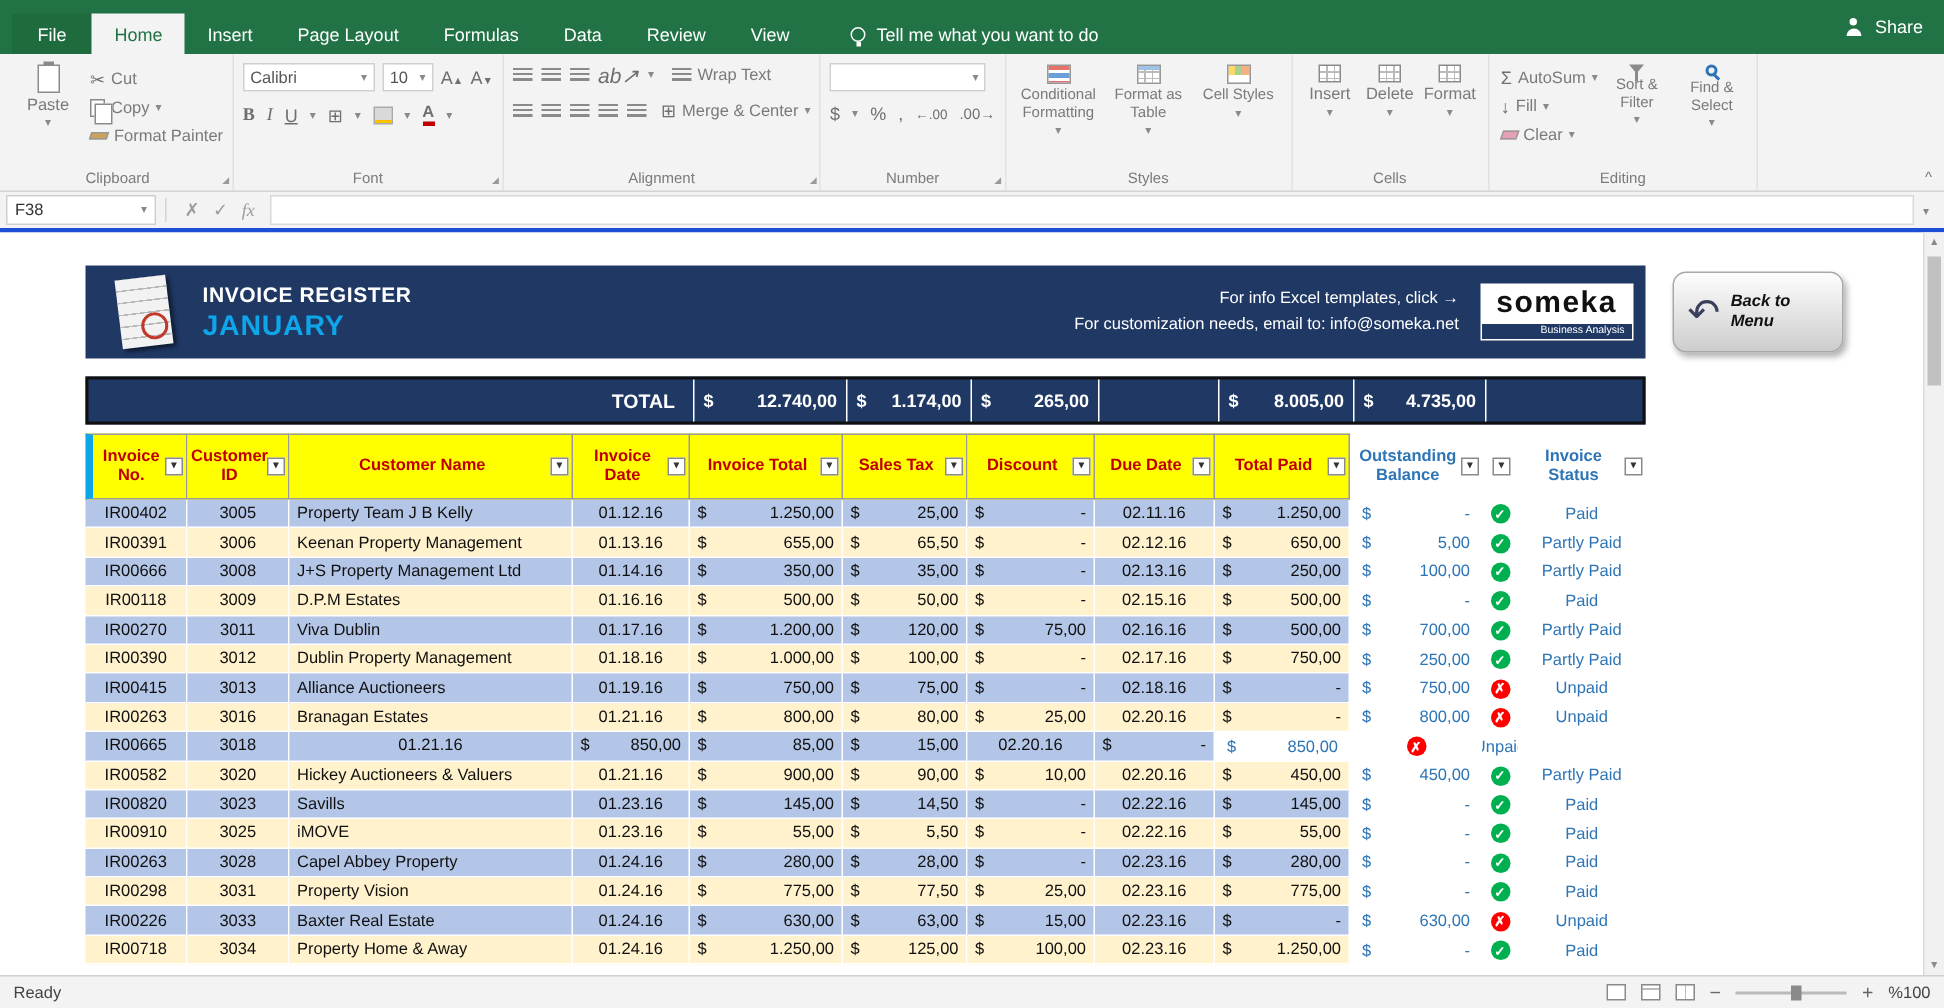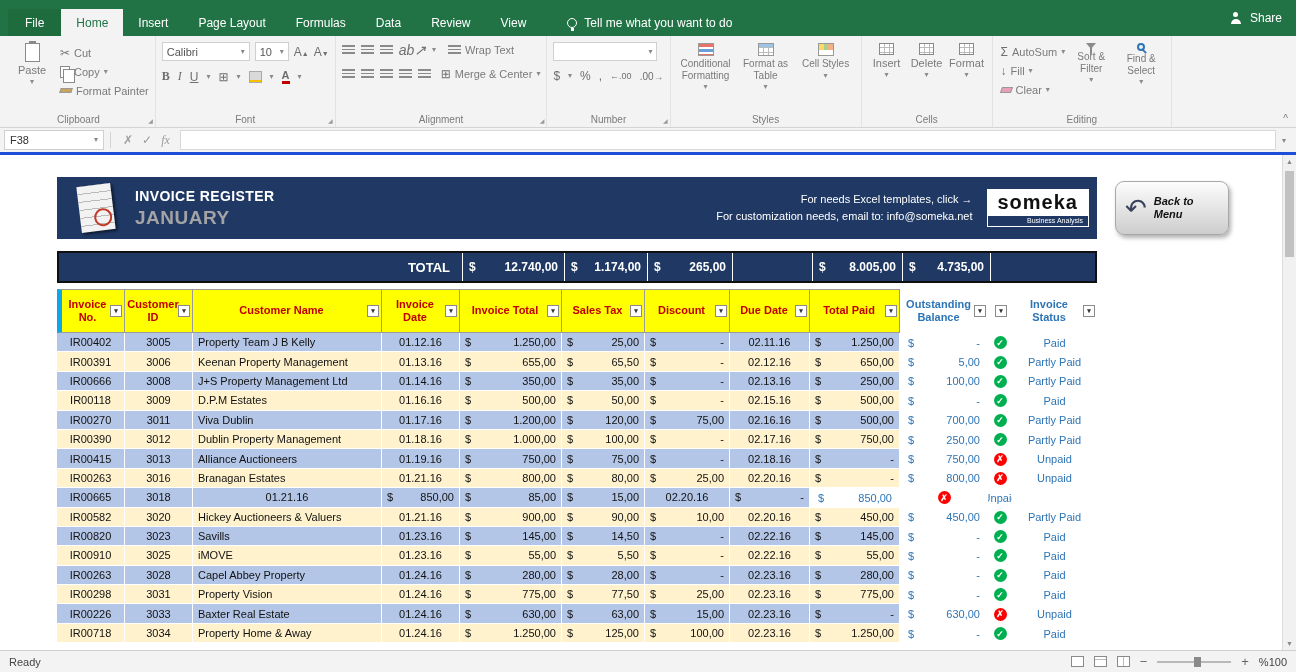--- a/index.html
+++ b/index.html
@@ -77,21 +77,21 @@
   .sheet { height:495px; position:relative; background:#fff; }
   .content { position:absolute; left:57px; top:22px; width:1040px; }
 
   .band { height:62px; background:#1f3864; display:flex; align-items:center; position:relative; }
   .band-img { width:78px; height:100%; display:flex; align-items:center; justify-content:center; }
   .doc { width:34px; height:46px; background:#f2f2f2; transform:rotate(-7deg); position:relative;
     box-shadow:2px 2px 3px rgba(0,0,0,.55);
     background-image:repeating-linear-gradient(to bottom,transparent 0 7px,#b9b9b9 7px 8px); }
   .doc::after { content:''; position:absolute; right:2px; bottom:4px; width:14px; height:14px; border:2px solid #c0392b; border-radius:50%; }
   .band-title { color:#fff; font-size:14px; font-weight:bold; letter-spacing:.4px; }
-  .band-sub { color:#a3a3a3; font-size:19px; font-weight:bold; margin-top:3px; letter-spacing:.5px; }
+  .band-sub { color:#0ea5e9; font-size:19px; font-weight:bold; margin-top:3px; letter-spacing:.5px; }
   .band-promo { margin-left:auto; text-align:right; color:#fff; font-size:11px; line-height:1.55; padding-right:14px; }
   .logo { margin-right:8px; border:1px solid #fff; }
   .logo-top { background:#fff; color:#101010; font-weight:bold; font-size:20px; padding:0 10px 2px; letter-spacing:1px; line-height:1.2; }
   .logo-bot { color:#fff; font-size:7px; text-align:right; padding:1px 5px 2px; }
 
   .back-btn { position:absolute; left:1115px; top:26px; width:114px; height:54px;
     background:linear-gradient(#fdfdfd,#cdcdcd); border:1px solid #a8a8a8; border-radius:9px;
     box-shadow:2px 3px 4px rgba(0,0,0,.3); display:flex; align-items:center; gap:7px; padding:0 9px; }
   .back-ic { font-size:26px; color:#39405c; line-height:1; }
   .back-txt { font-size:11px; font-weight:bold; font-style:italic; color:#111; line-height:1.2; }
@@ -362,21 +362,21 @@
 
     <div class="band">
       <div class="band-img">
           <div class="doc"></div>
         </div>
       <div class="band-titles">
         <div class="band-title">INVOICE REGISTER</div>
         <div class="band-sub">JANUARY</div>
       </div>
       <div class="band-promo">
-        <div>For needs Excel templates, click →</div>
+        <div>For info Excel templates, click →</div>
         <div>For customization needs, email to: info@someka.net</div>
       </div>
       <div class="logo">
         <div class="logo-top">someka</div>
         <div class="logo-bot">Business Analysis</div>
       </div>
     </div>
 
     <div class="cols total-row">
       <div class="t-label">TOTAL</div>

